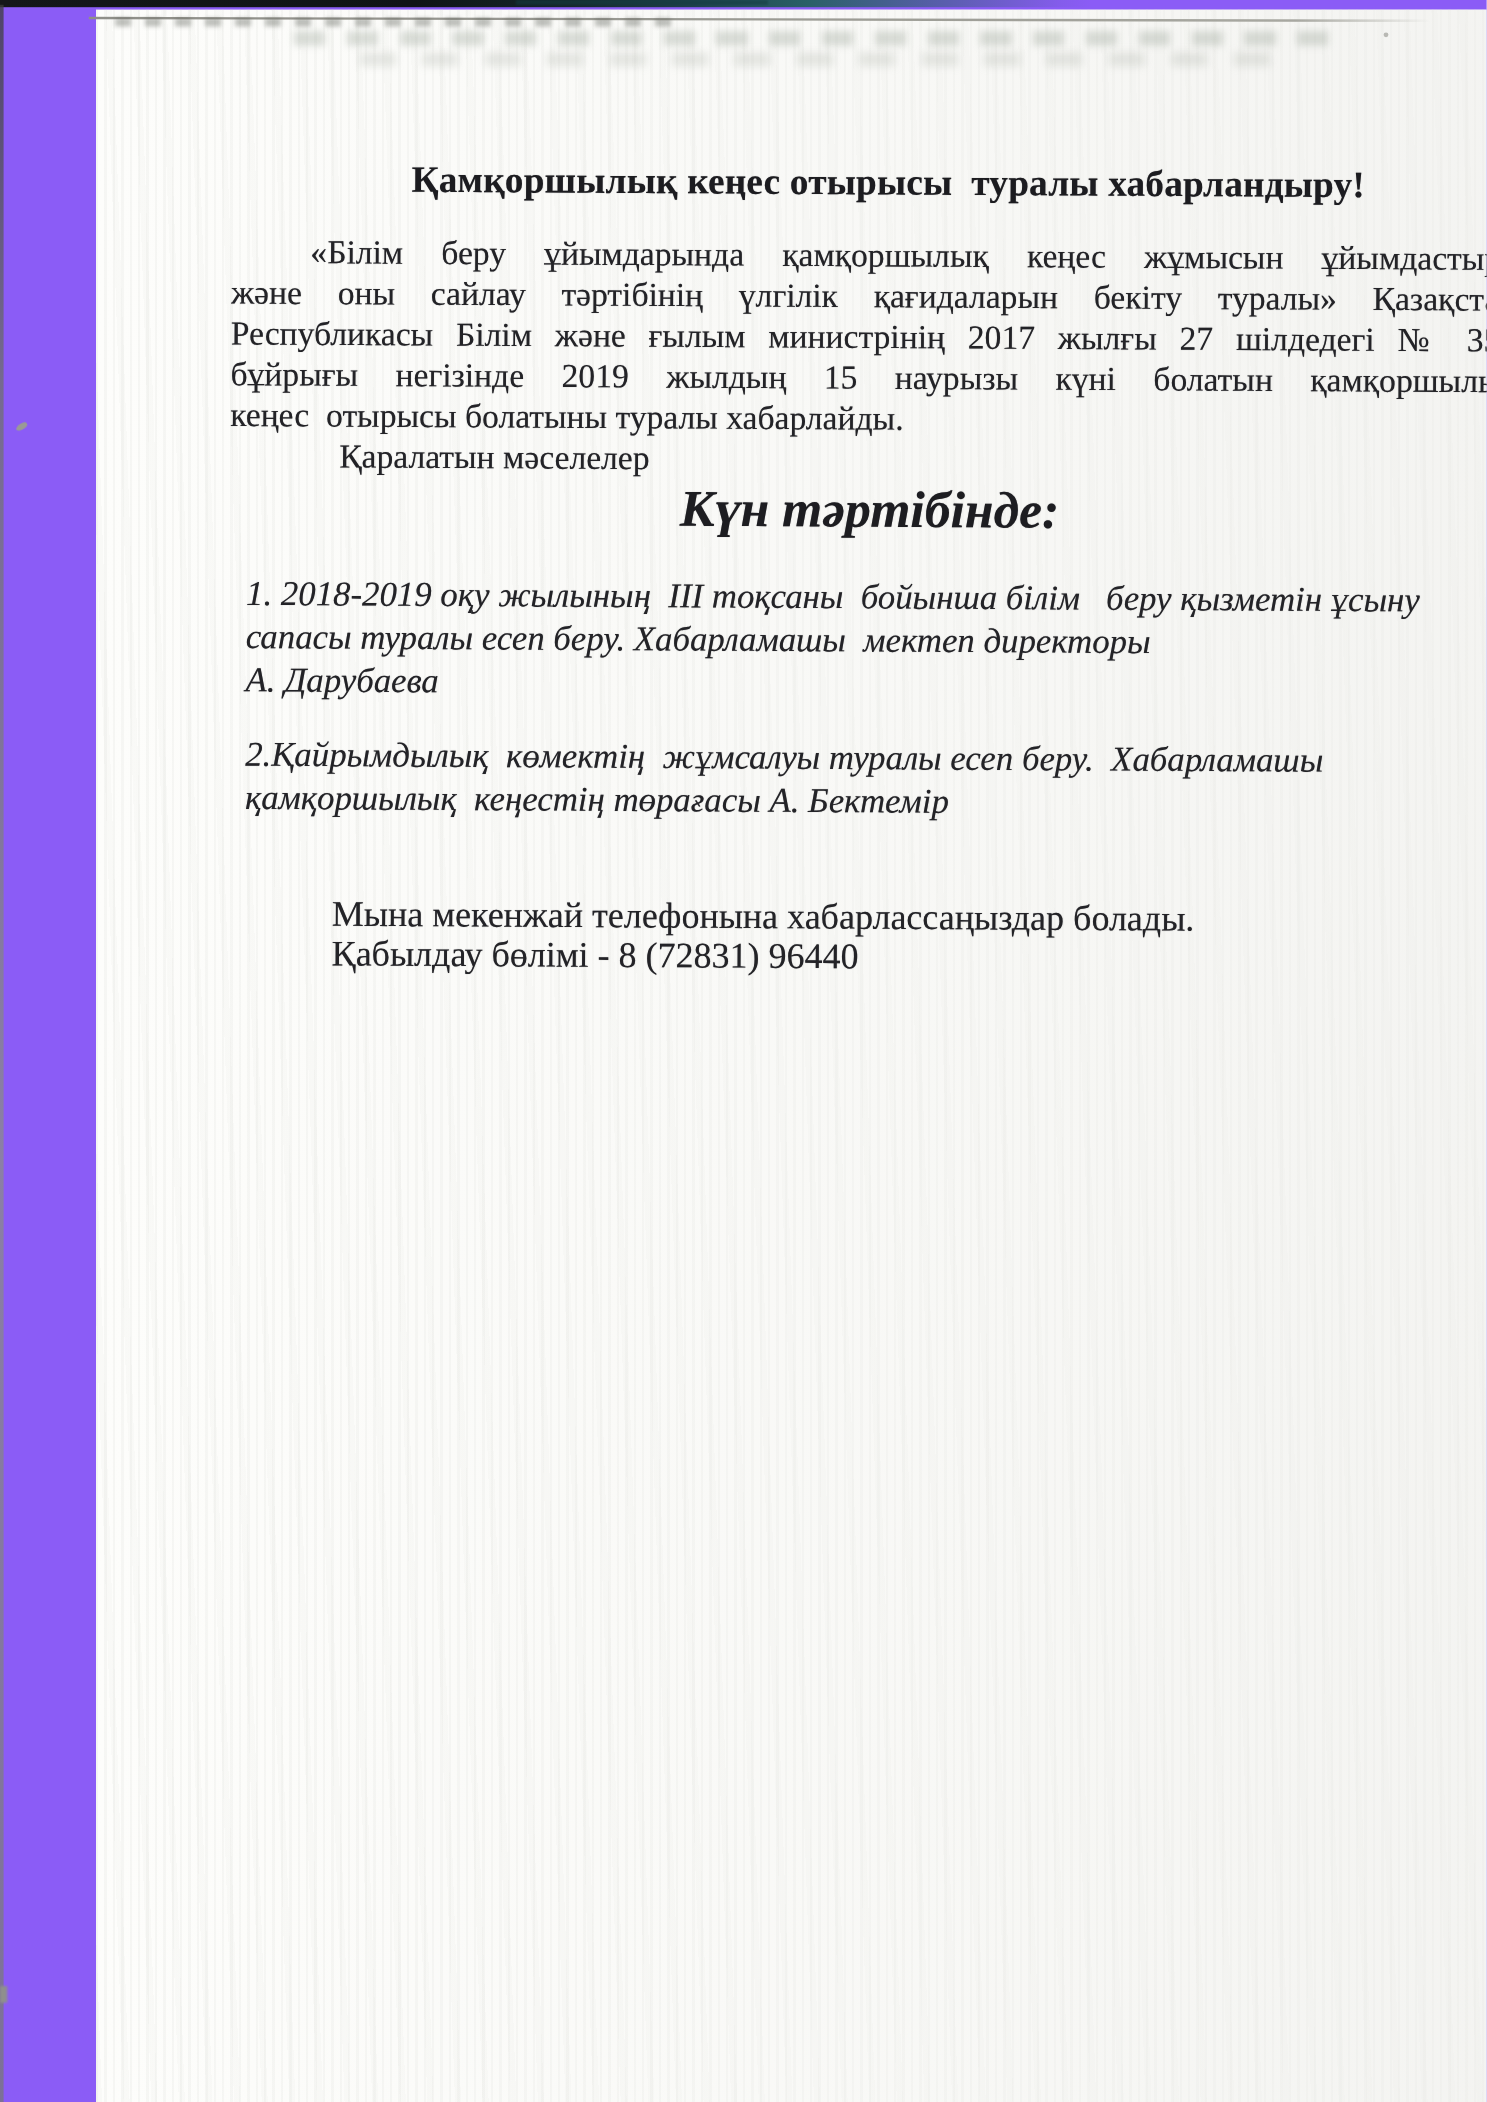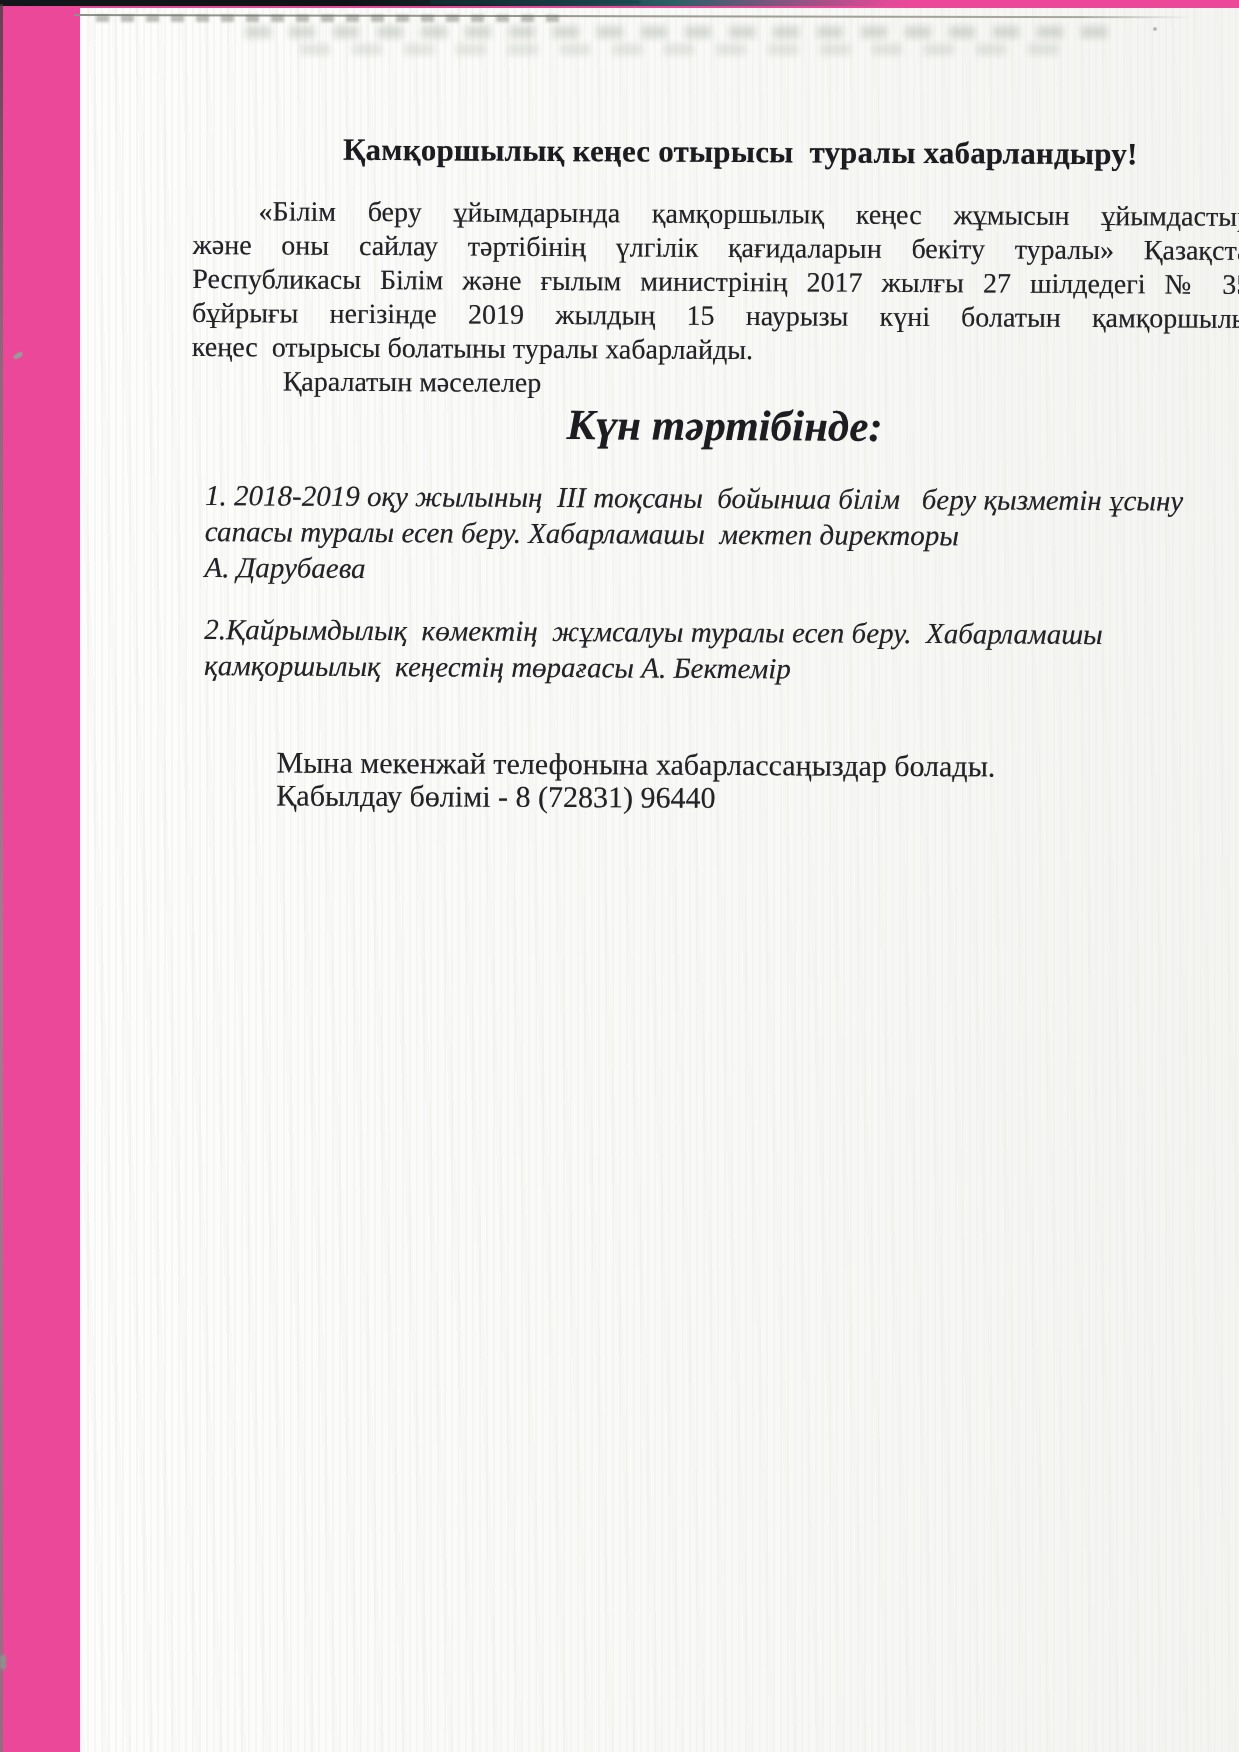--- a/index.html
+++ b/index.html
@@ -5,21 +5,21 @@
   html, body {
     margin: 0;
     padding: 0;
     background: #ffffff;
   }
   .scan-root {
     position: relative;
     width: 1239px;
     height: 1752px;
     overflow: hidden;
-    background: #ec4899;
+    background: #8b5cf6;
     font-family: "Liberation Serif", "DejaVu Serif", serif;
   }
   
   .scanner-bar {
     position: absolute;
     left: 0; top: 0;
     width: 910px; height: 6px;
     background: linear-gradient(90deg,
       #14171a 0%, #0f1316 38%, #15272b 52%,
       #1d4049 63%, #2a6067 74%, rgba(42,96,103,0.45) 88%,

